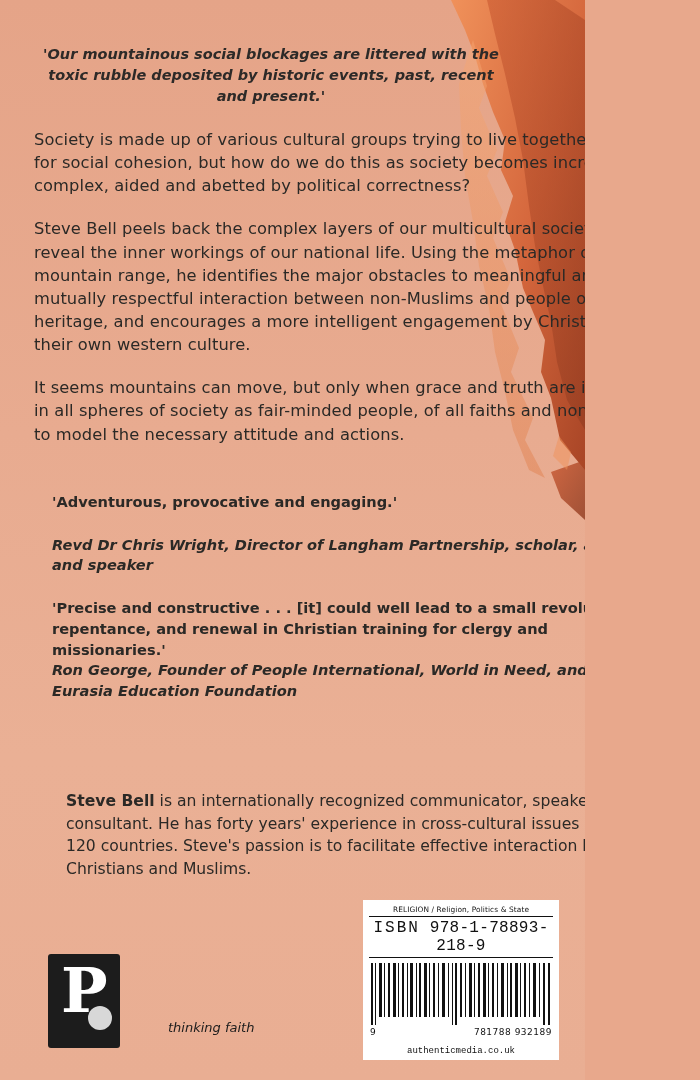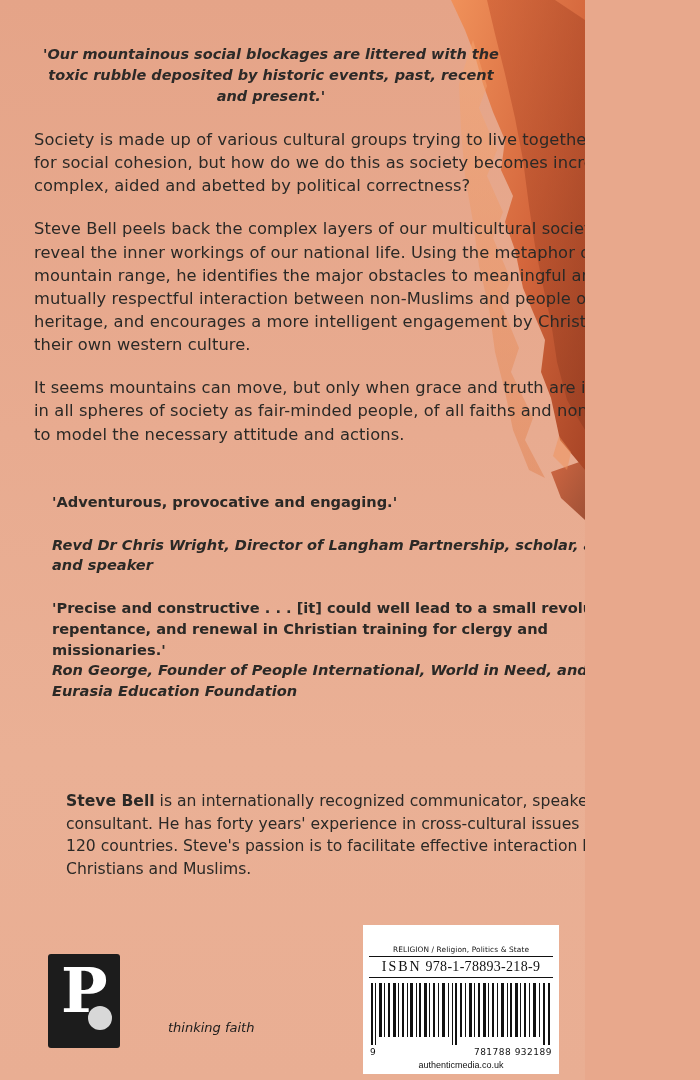--- a/index.html
+++ b/index.html
@@ -154,41 +154,41 @@
     font-family: "DejaVu Sans", sans-serif;
     font-size: 13px;
     font-style: italic;
     color: #1c1c1c;
   }
 
   
   .isbn-block {
     position: absolute;
     right: 26px;
-    bottom: 6px;
+    bottom: 20px;
     width: 196px;
     background: #ffffff;
-    padding: 20px 6px 4px 6px;
+    padding: 5px 6px 4px 6px;
     box-sizing: border-box;
   }
   .isbn-cat {
     font-size: 7.4px;
     color: #111;
     text-align: center;
     letter-spacing: 0.1px;
     margin-bottom: 2px;
     font-family: "DejaVu Sans", sans-serif;
   }
   .isbn-line {
     border-top: 1px solid #111;
     border-bottom: 1px solid #111;
     padding: 2px 0;
     text-align: center;
-    font-size: 14px;
-    font-family: Liberation Serif, serif;
+    font-size: 16px;
+    font-family: Liberation Mono, monospace;
     letter-spacing: 0.3px;
     color: #111;
   }
   .isbn-line .lbl { letter-spacing: 2px; }
   .barcode {
     margin: 5px 0 2px 0;
     height: 62px;
     width: 100%;
     display: block;
   }
@@ -198,22 +198,22 @@
     font-size: 9px;
     font-family: "DejaVu Sans", sans-serif;
     color: #111;
     padding: 0 1px;
     letter-spacing: 0.5px;
   }
   .publisher-url {
     text-align: center;
     font-size: 9px;
     color: #111;
-    margin-top: 3px;
-    font-family: Liberation Sans, sans-serif;
+    margin-top: 9px;
+    font-family: Liberation Mono, monospace;
   }
 </style>
 </head>
 <body>
 
 <div id="page">
 
   <div class="cliff-wrap">
     <svg class="cliff-svg" width="230" height="520" viewBox="0 0 230 520" xmlns="http://www.w3.org/2000/svg">
       <defs>

